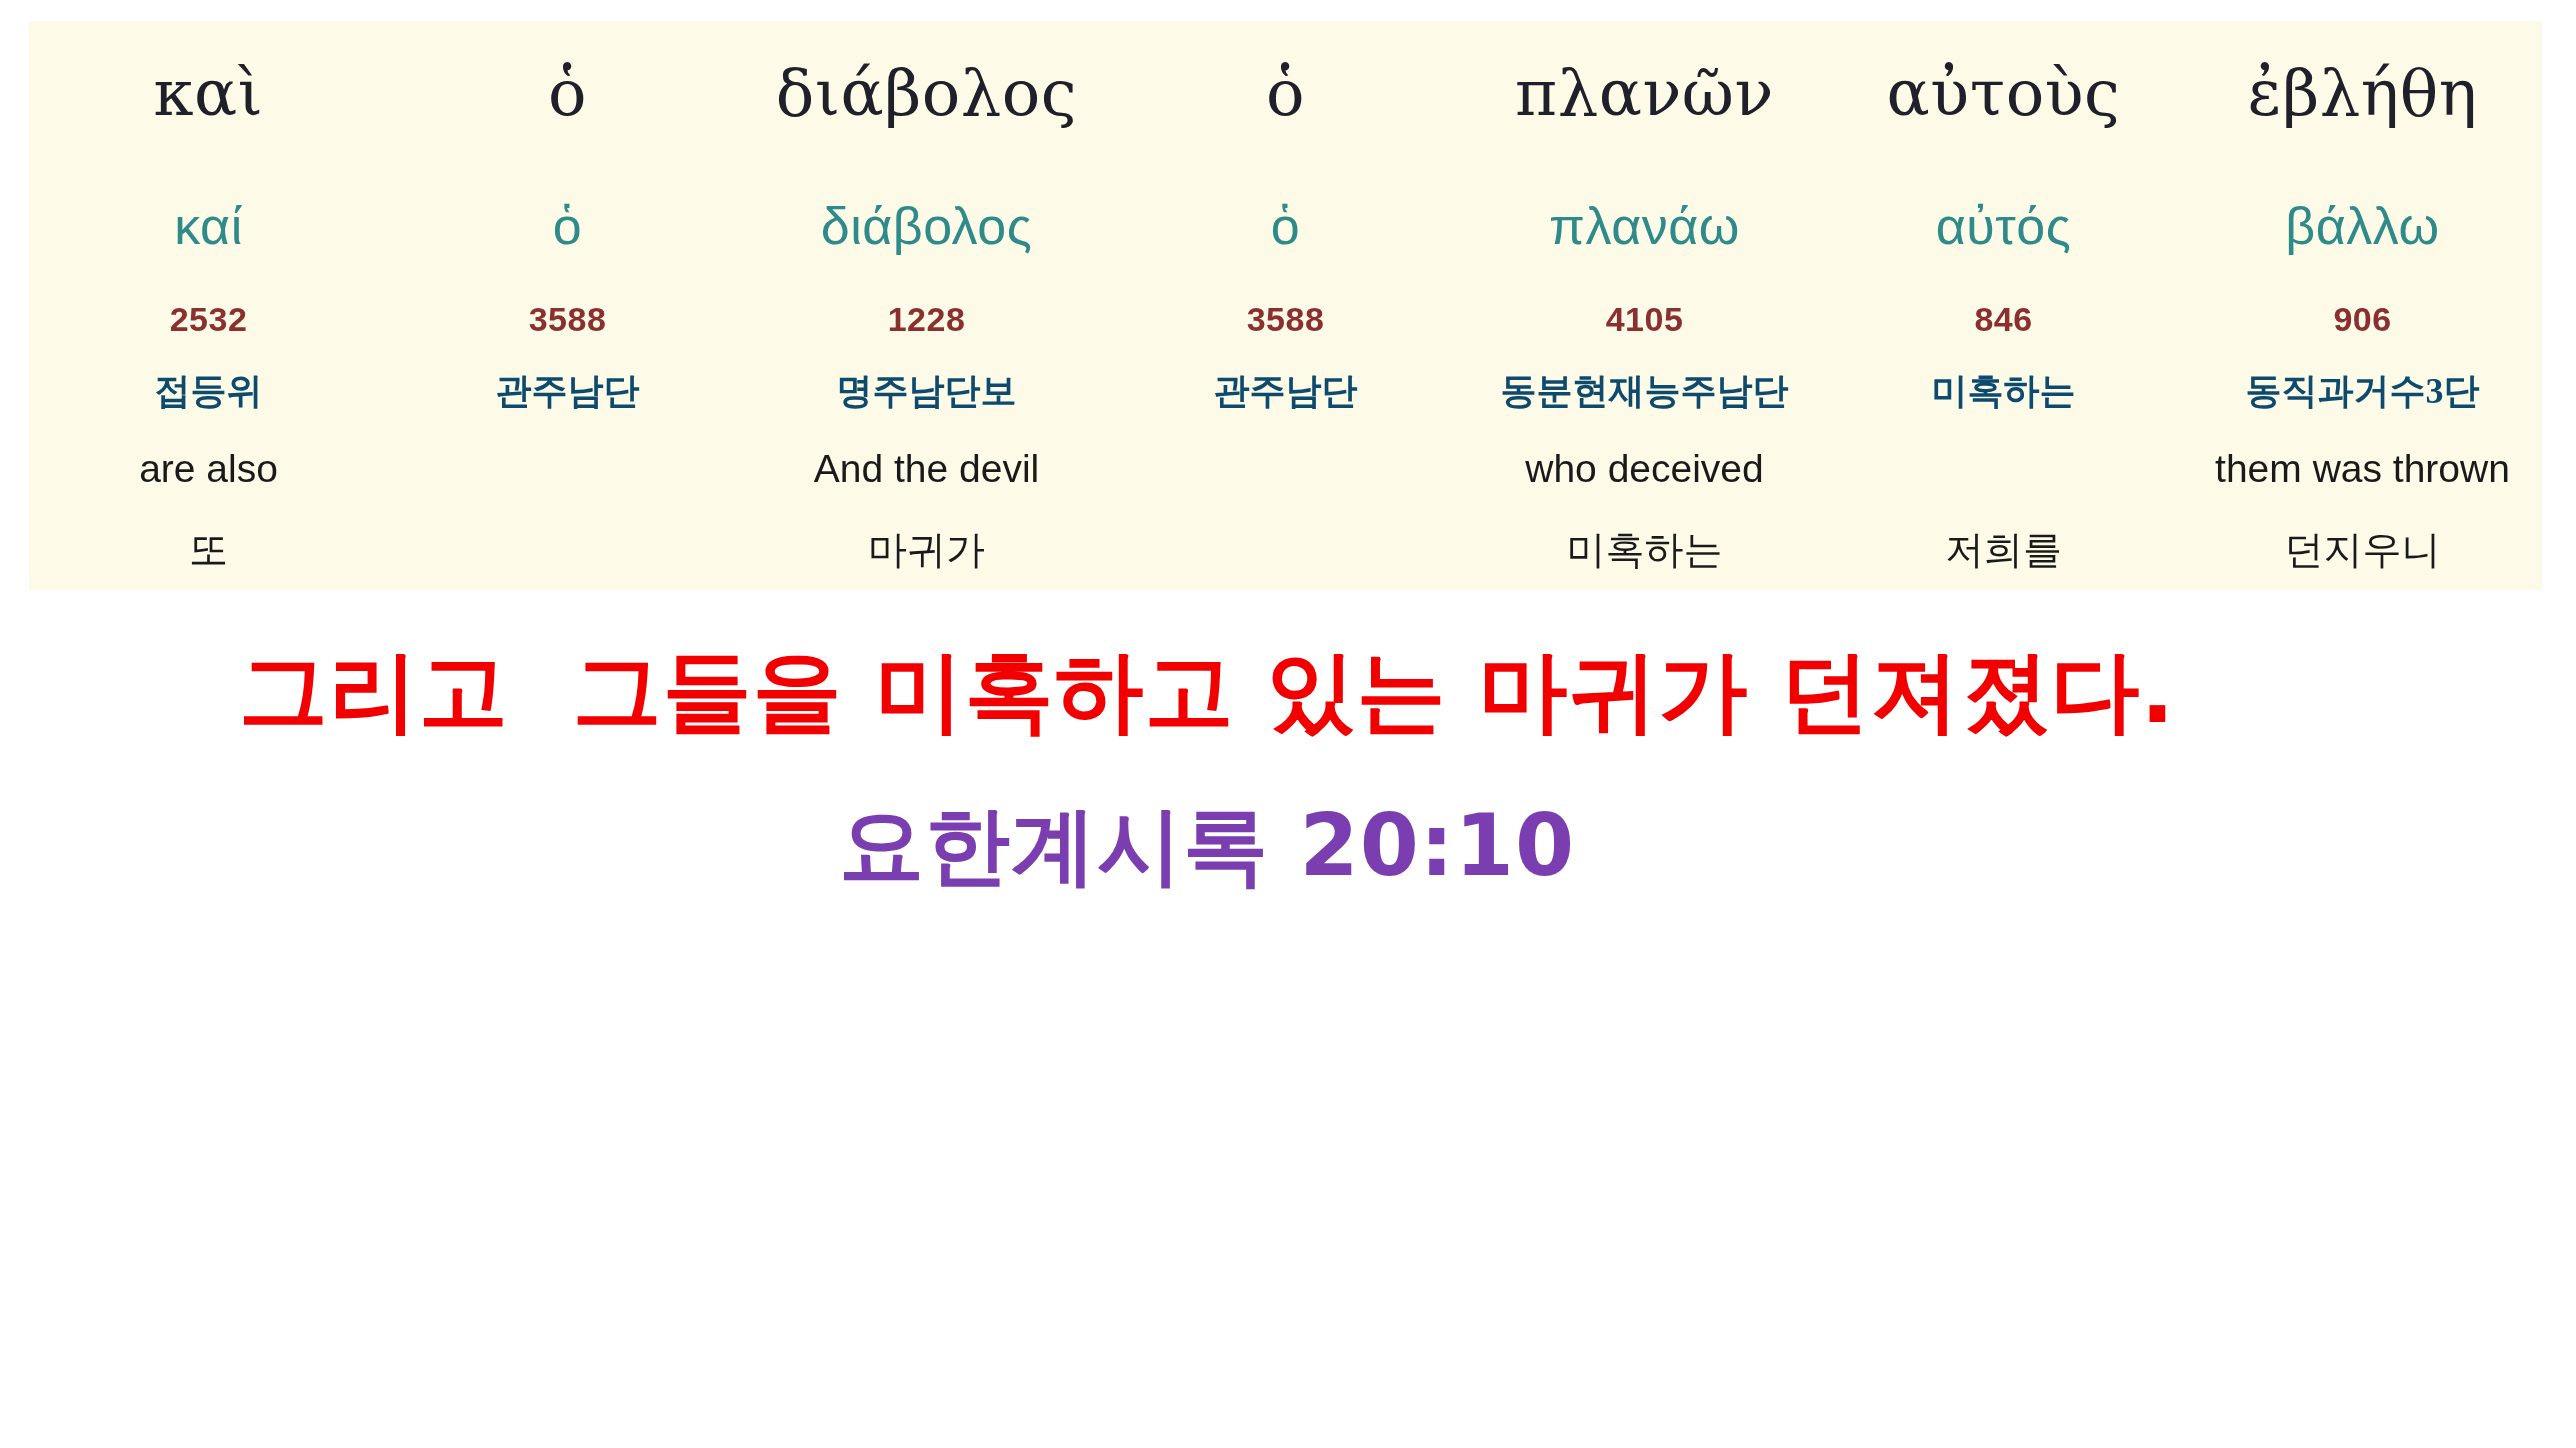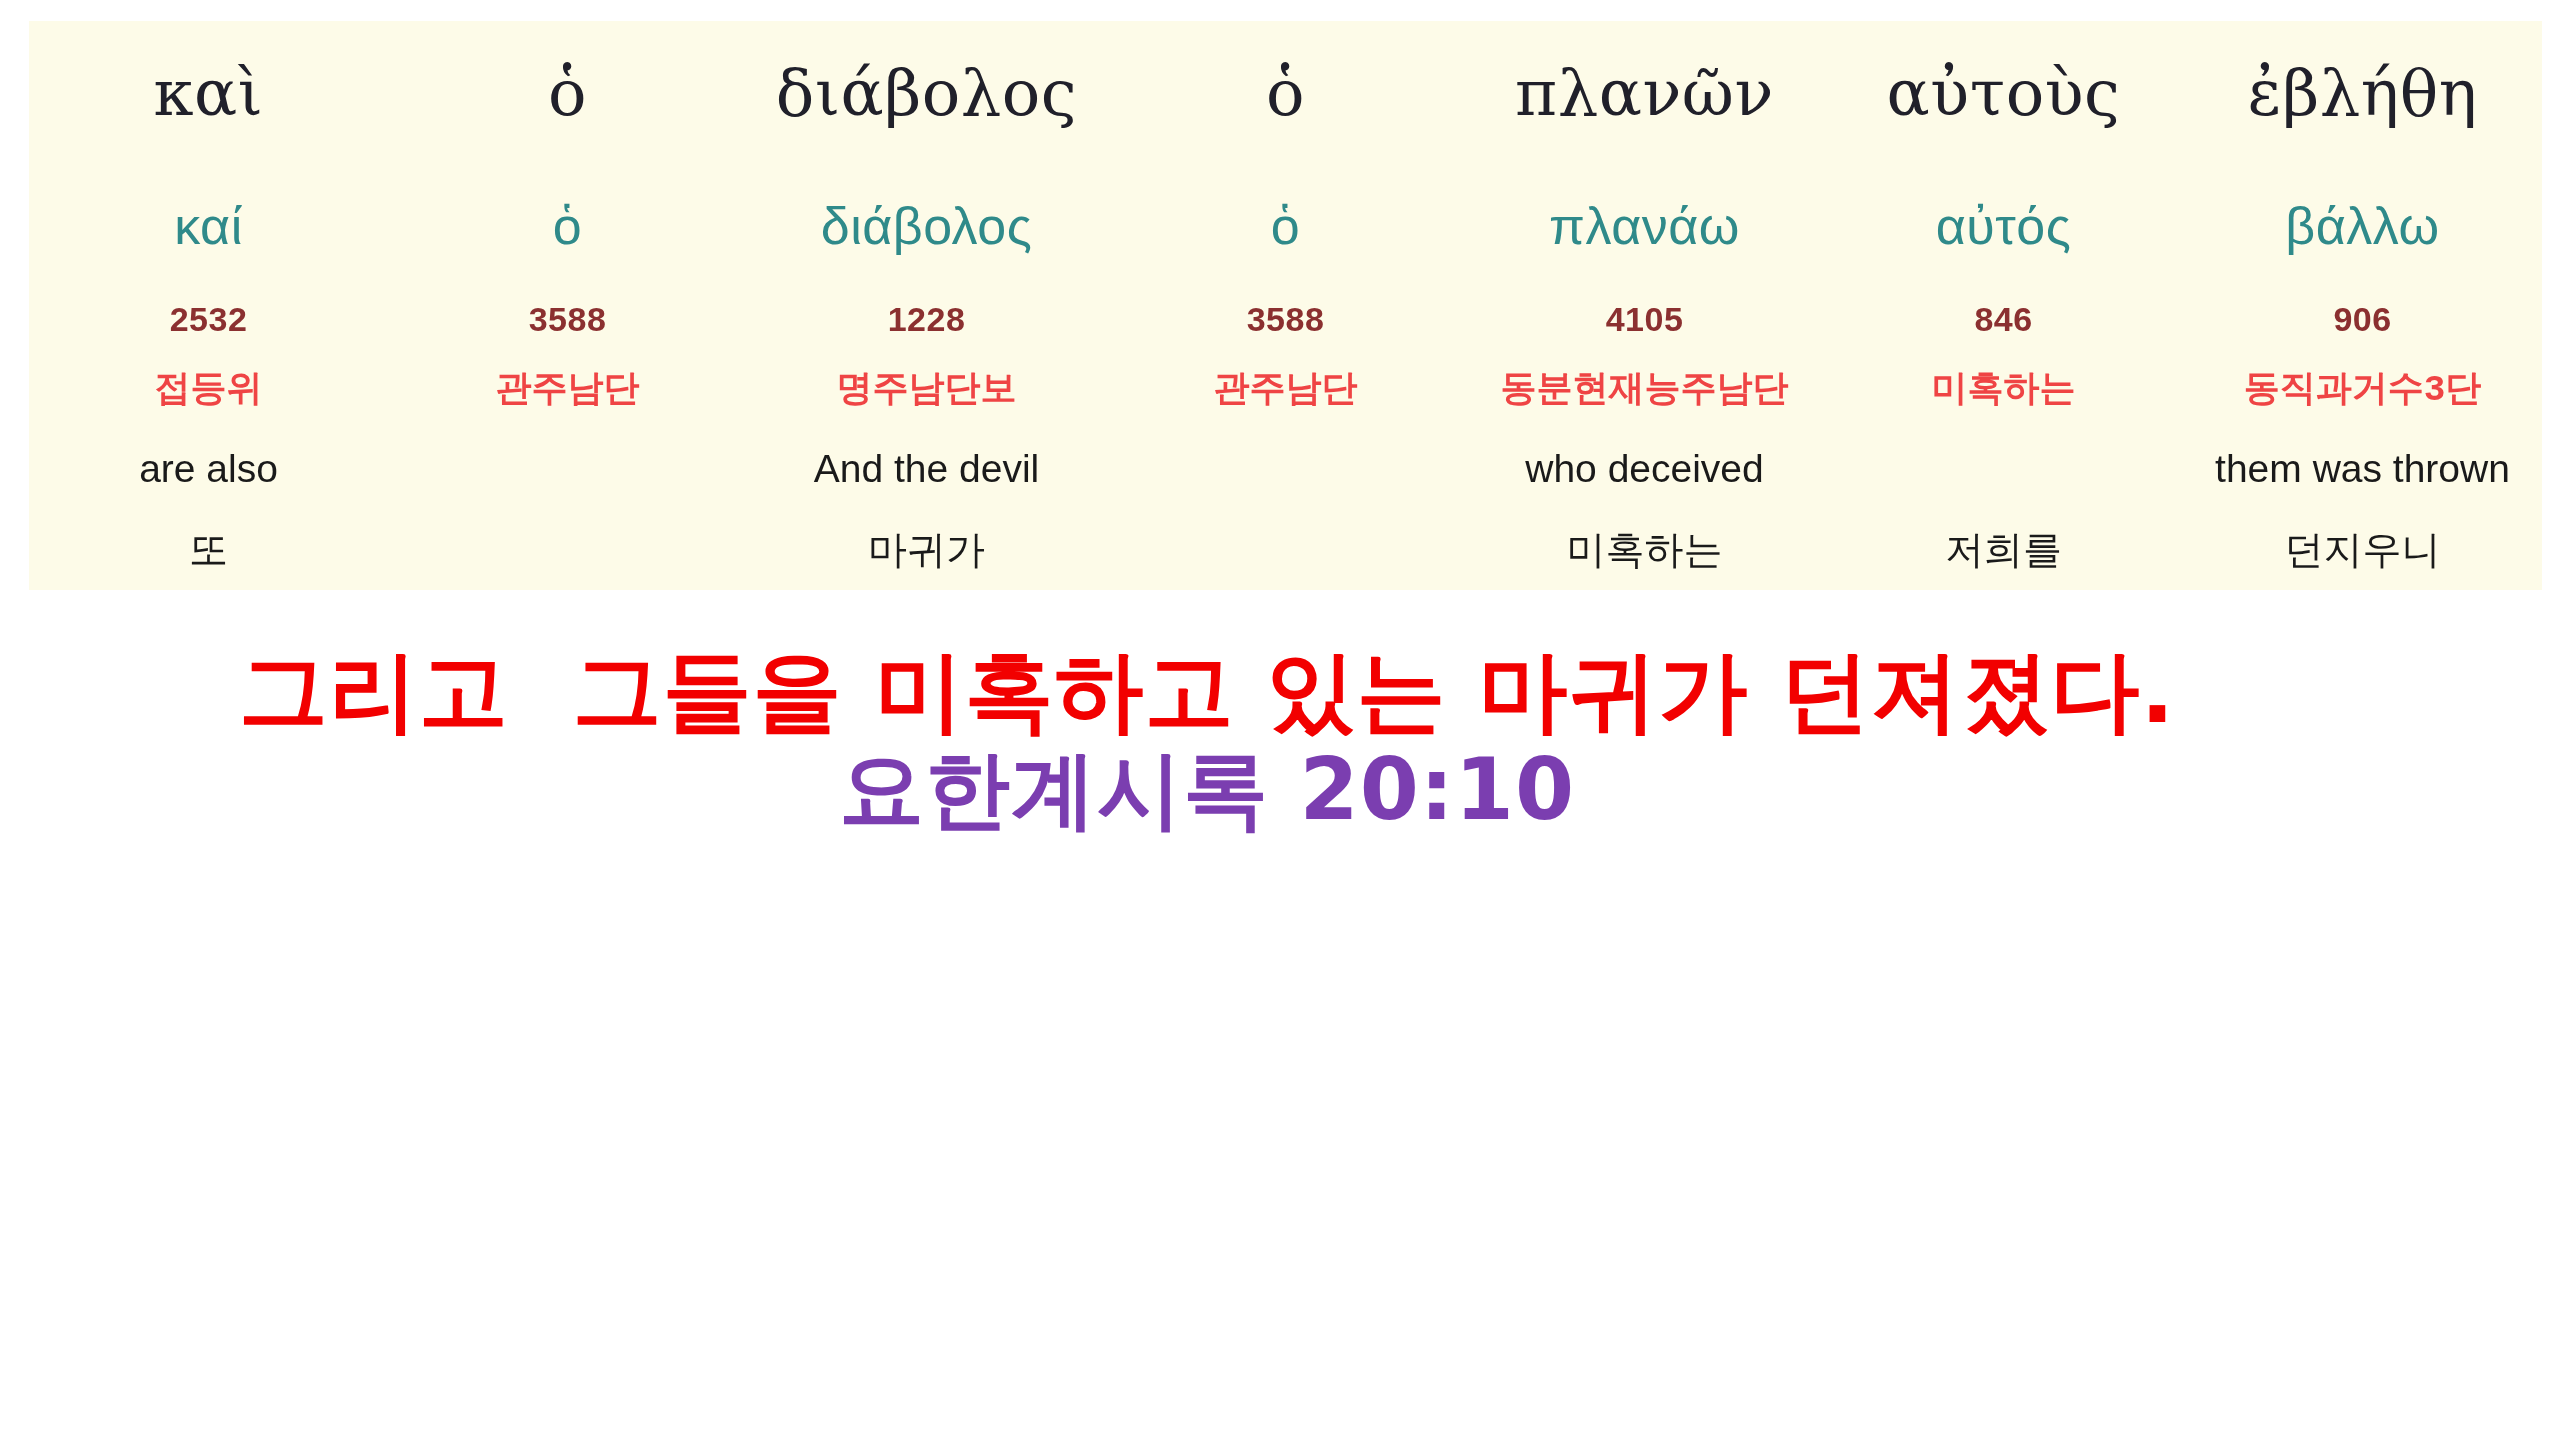--- a/index.html
+++ b/index.html
@@ -64,24 +64,24 @@
     font-family: "Liberation Sans", "DejaVu Sans", sans-serif;
     font-size: 34px;
     font-weight: 700;
     color: #8b3030;
     height: 50px;
     letter-spacing: 0.5px;
   }
 
   
   .row-parse td {
-    font-family: Liberation Mono, monospace;
+    font-family: Liberation Serif, serif;
     font-size: 36px;
     font-weight: 700;
-    color: #ef4444;
+    color: #0c4a6e;
     height: 56px;
   }
 
   
   .row-english td {
     font-family: "Liberation Sans", "DejaVu Sans", sans-serif;
     font-size: 39px;
     color: #1a1a1a;
     height: 60px;
   }
@@ -107,20 +107,21 @@
     font-family: "DejaVu Sans", "Liberation Sans", sans-serif;
     font-size: 89px;
     font-weight: 700;
     color: #f20000;
     letter-spacing: 1px;
     line-height: 1.12;
     white-space: pre;
   }
 
   #reference-line {
+    margin-top: 56px;
     font-family: "DejaVu Sans", "Liberation Sans", sans-serif;
     font-size: 85px;
     font-weight: 700;
     color: #7b3eb0;
     letter-spacing: 1px;
     line-height: 1.12;
   }
 </style>
 </head>
 <body>

